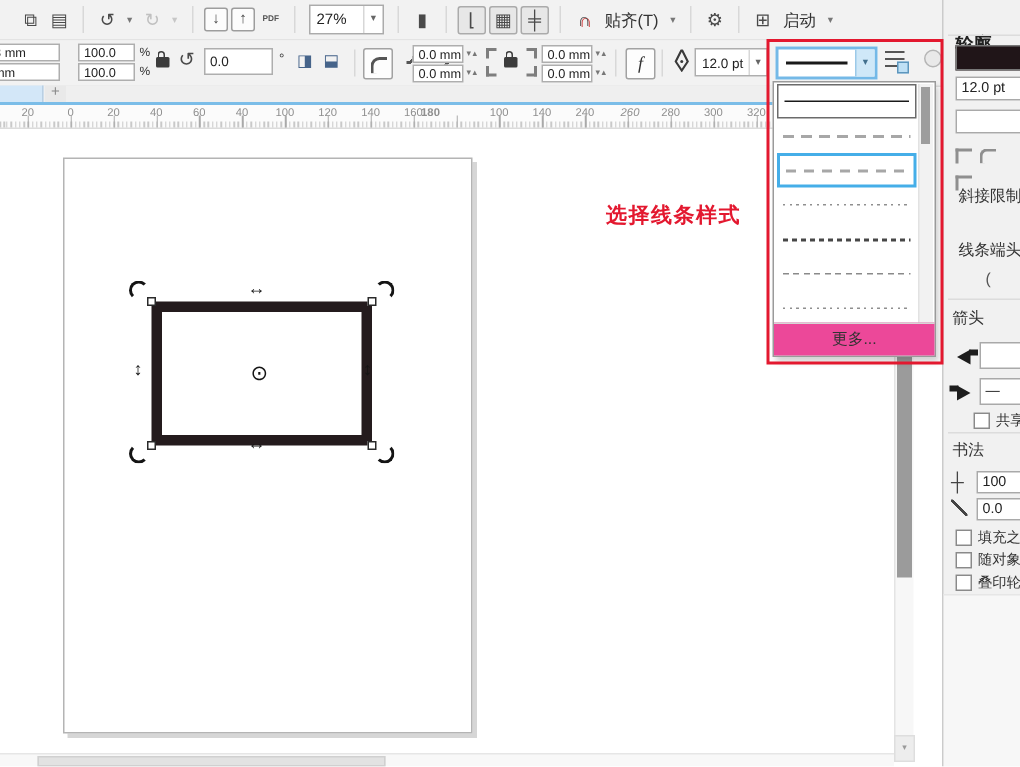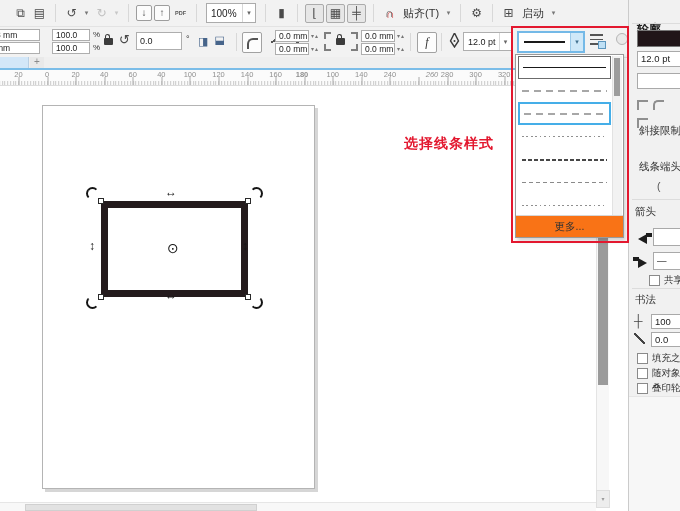--- a/index.html
+++ b/index.html
@@ -93,21 +93,21 @@
   .ls-item.selected{border:1px solid #6b6b6b;}
   .ls-item.hover{border:2px solid #45aee8;}
   .ls-line{width:100%;height:2px;}
   .p-solid{background:#1a1a1a;height:1.5px;}
   .p-dash-long{background:repeating-linear-gradient(90deg,#a7a7a7 0 7px,transparent 7px 12px);height:2px;}
   .p-dot-fine{background:repeating-linear-gradient(90deg,#8f8f8f 0 1.5px,transparent 1.5px 4.5px);height:1.5px;}
   .p-dash-dense{background:repeating-linear-gradient(90deg,#474747 0 3.5px,transparent 3.5px 6px);height:2px;}
   .p-dash-fine{background:repeating-linear-gradient(90deg,#8a8a8a 0 4px,transparent 4px 7px);height:1.5px;}
   #ls-scroll{position:absolute;top:1px;right:1px;bottom:21px;width:9px;background:#f2f2f2;border-left:1px solid #e2e2e2;}
   #ls-thumb{position:absolute;top:2px;left:1px;width:6px;height:38px;background:#9d9d9d;}
-  #ls-more{position:absolute;left:0;right:0;bottom:0;height:21px;background:#f97316;border-top:1px solid #d6d6d6;
+  #ls-more{position:absolute;left:0;right:0;bottom:0;height:21px;background:#ec4899;border-top:1px solid #d6d6d6;
      font-size:10.5px;color:#333;text-align:center;line-height:20px;}
   
   #redbox{position:absolute;left:511px;top:26px;width:114px;height:213px;border:2px solid #e3182f;z-index:9;pointer-events:none;}
   #redtext{position:absolute;left:404px;top:135px;font-size:14px;font-weight:bold;color:#e3182f;letter-spacing:1px;z-index:9;}
   
   #docker{position:absolute;left:628px;top:0;width:52px;height:511px;background:#f1f1f1;border-left:1px solid #cbcbcb;
      box-sizing:border-box;overflow:hidden;z-index:1;}
   #docker .abs{position:absolute;}
   .d-title{font-size:12px;font-weight:bold;color:#222;}
   .d-sep{height:1px;background:#dcdcdc;left:3px;right:0;}
@@ -137,21 +137,21 @@
     <span class="tb-icon">↺</span>
     <span class="tb-caret">▾</span>
     <span class="tb-icon disabled">↻</span>
     <span class="tb-caret disabled">▾</span>
     <span class="tb-sep"></span>
     <span class="tb-icon boxed">↓</span>
     <span class="tb-icon boxed">↑</span>
     <span class="tb-icon small">PDF</span>
     <span class="tb-sep"></span>
     <span class="tb-combo">
-      <span class="val">100%</span>
+      <span class="val">27%</span>
       <span class="arr">▾</span>
     </span>
     <span class="tb-sep"></span>
     <span class="tb-icon">▮</span>
     <span class="tb-sep"></span>
     <span class="tb-icon active">⌊</span>
     <span class="tb-icon active">▦</span>
     <span class="tb-icon active">╪</span>
     <span class="tb-sep"></span>
     <span class="tb-icon red">∩</span>
@@ -225,25 +225,25 @@
     <span class="ruler-num" style="left: 18.5px;">20</span>
     <span class="ruler-num" style="left: 47.07px;">0</span>
     <span class="ruler-num" style="left: 75.64px;">20</span>
     <span class="ruler-num" style="left: 104.21px;">40</span>
     <span class="ruler-num" style="left: 132.78px;">60</span>
     <span class="ruler-num" style="left: 161.35px;">40</span>
     <span class="ruler-num" style="left: 189.92px;">100</span>
     <span class="ruler-num" style="left: 218.49px;">120</span>
     <span class="ruler-num" style="left: 247.06px;">140</span>
     <span class="ruler-num" style="left: 275.63px;">160</span>
-    <span class="ruler-num" style="left: 302px; font-weight: bold;">180</span>
+    <span class="ruler-num" style="left: 287px; font-weight: bold;">180</span>
     <span class="ruler-num" style="left: 332.77px;">100</span>
     <span class="ruler-num" style="left: 361.34px;">140</span>
     <span class="ruler-num" style="left: 389.91px;">240</span>
-    <span class="ruler-num" style="left: 432px; font-style: italic;">260</span>
+    <span class="ruler-num" style="left: 420px; font-style: italic;">260</span>
     <span class="ruler-num" style="left: 447.05px;">280</span>
     <span class="ruler-num" style="left: 475.62px;">300</span>
     <span class="ruler-num" style="left: 504.19px;">320</span>
     <span class="ruler-num" style="left: 532.76px;">340</span>
     <span class="ruler-num" style="left: 561.33px;">360</span>
   </div>
 
 <div id="canvas"></div>
 <div id="page"></div>
 

